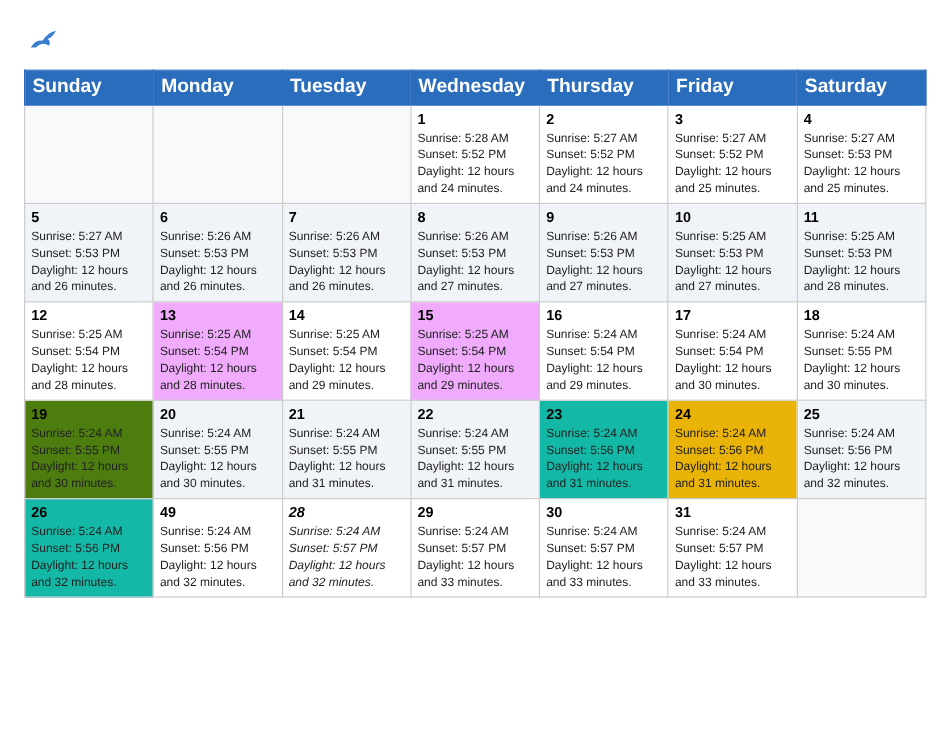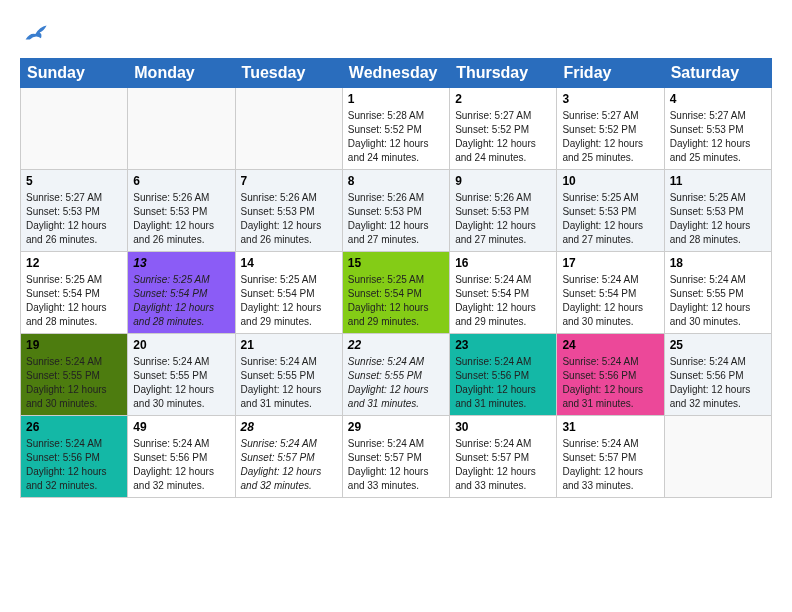--- a/index.html
+++ b/index.html
@@ -173,29 +173,29 @@
         <td style="background: rgb(240, 244, 248);">
           <div class="day-number">11</div>
           <div class="day-info">Sunrise: 5:25 AM<br>Sunset: 5:53 PM<br>Daylight: 12 hours<br>and 28 minutes.</div>
         </td>
       </tr>
       <tr>
         <td style="background: rgb(255, 255, 255);">
           <div class="day-number">12</div>
           <div class="day-info">Sunrise: 5:25 AM<br>Sunset: 5:54 PM<br>Daylight: 12 hours<br>and 28 minutes.</div>
         </td>
-        <td style="background: #8b5cf6; font-style: italic;">
+        <td style="background: #f0abfc;">
           <div class="day-number">13</div>
           <div class="day-info">Sunrise: 5:25 AM<br>Sunset: 5:54 PM<br>Daylight: 12 hours<br>and 28 minutes.</div>
         </td>
         <td style="background: rgb(255, 255, 255);">
           <div class="day-number">14</div>
           <div class="day-info">Sunrise: 5:25 AM<br>Sunset: 5:54 PM<br>Daylight: 12 hours<br>and 29 minutes.</div>
         </td>
-        <td style="background: #84cc16; margin-top: 40px;">
+        <td style="background: #f0abfc; margin-top: 40px;">
           <div class="day-number">15</div>
           <div class="day-info">Sunrise: 5:25 AM<br>Sunset: 5:54 PM<br>Daylight: 12 hours<br>and 29 minutes.</div>
         </td>
         <td style="background: rgb(255, 255, 255);">
           <div class="day-number">16</div>
           <div class="day-info">Sunrise: 5:24 AM<br>Sunset: 5:54 PM<br>Daylight: 12 hours<br>and 29 minutes.</div>
         </td>
         <td style="background: rgb(255, 255, 255);">
           <div class="day-number">17</div>
           <div class="day-info">Sunrise: 5:24 AM<br>Sunset: 5:54 PM<br>Daylight: 12 hours<br>and 30 minutes.</div>
@@ -211,29 +211,29 @@
           <div class="day-info">Sunrise: 5:24 AM<br>Sunset: 5:55 PM<br>Daylight: 12 hours<br>and 30 minutes.</div>
         </td>
         <td style="background: rgb(240, 244, 248);">
           <div class="day-number">20</div>
           <div class="day-info">Sunrise: 5:24 AM<br>Sunset: 5:55 PM<br>Daylight: 12 hours<br>and 30 minutes.</div>
         </td>
         <td style="background: rgb(240, 244, 248);">
           <div class="day-number">21</div>
           <div class="day-info">Sunrise: 5:24 AM<br>Sunset: 5:55 PM<br>Daylight: 12 hours<br>and 31 minutes.</div>
         </td>
-        <td style="background: rgb(240, 244, 248); font-style: italic;">
+        <td style="background: rgb(240, 244, 248);">
           <div class="day-number">22</div>
           <div class="day-info">Sunrise: 5:24 AM<br>Sunset: 5:55 PM<br>Daylight: 12 hours<br>and 31 minutes.</div>
         </td>
         <td style="background: #14b8a6;">
           <div class="day-number">23</div>
           <div class="day-info">Sunrise: 5:24 AM<br>Sunset: 5:56 PM<br>Daylight: 12 hours<br>and 31 minutes.</div>
         </td>
-        <td style="background: #ec4899;">
+        <td style="background: #eab308;">
           <div class="day-number">24</div>
           <div class="day-info">Sunrise: 5:24 AM<br>Sunset: 5:56 PM<br>Daylight: 12 hours<br>and 31 minutes.</div>
         </td>
         <td style="background: rgb(240, 244, 248);">
           <div class="day-number">25</div>
           <div class="day-info">Sunrise: 5:24 AM<br>Sunset: 5:56 PM<br>Daylight: 12 hours<br>and 32 minutes.</div>
         </td>
       </tr>
       <tr>
         <td style="background: #14b8a6;">

